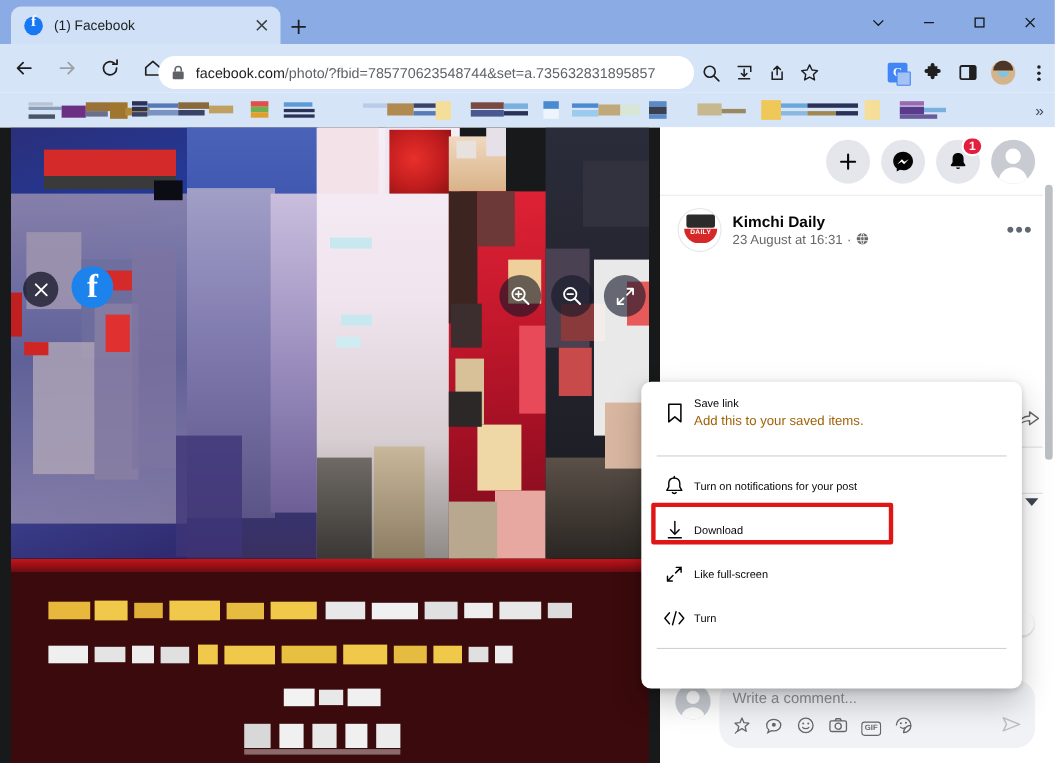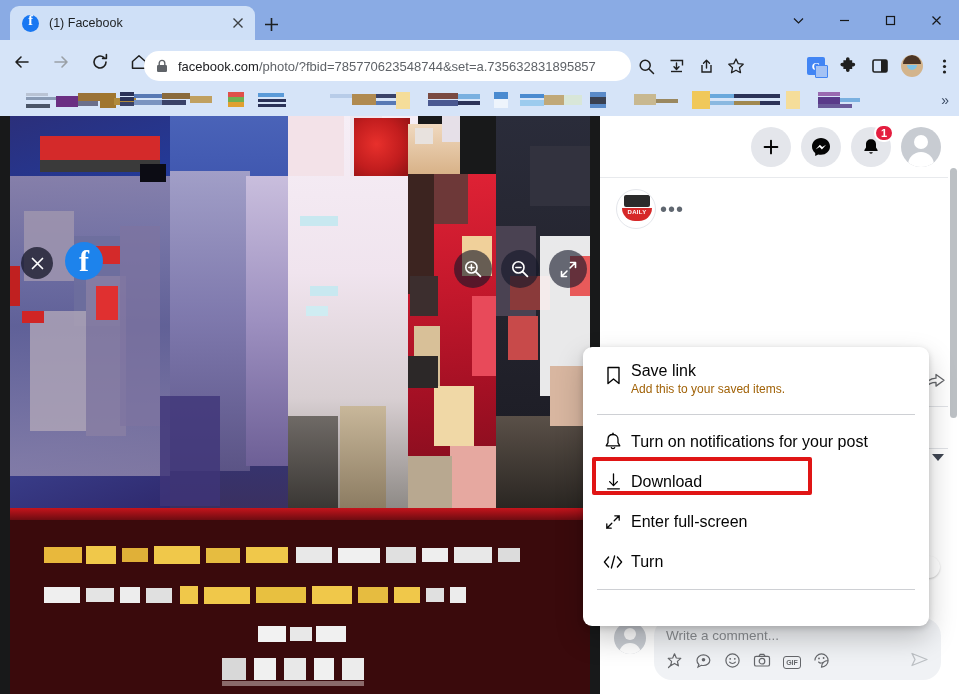--- a/index.html
+++ b/index.html
@@ -331,21 +331,21 @@
     display: flex; align-items: center; height: 40px; padding: 0 8px 0 12px;
     position: relative;
   }
   .mi.tall { height: 52px; align-items: flex-start; padding-top: 7px; }
   .mi-ico {
     width: 36px; flex: 0 0 auto; display: flex; align-items: center;
     justify-content: center; color: #050505;
   }
   .mi.tall .mi-ico { margin-top: 3px; }
   .mi-txt { display: flex; flex-direction: column; justify-content: center; }
-  .mi-label { font-size: 16px; color: #050505; }
+  .mi-label { font-size: 10px; color: #050505; }
   .mi-sub { font-size: 12px; color: #a16207; margin-top: 2px; }
   .mi-sep { height: 1px; background: #ced0d4; margin: 7px 14px; }
   .highlight-box {
     position: absolute; left: 592px; top: 341px; width: 220px; height: 38px;
     border: 4px solid #e01515; border-radius: 2px; z-index: 40;
     pointer-events: none;
   }
 </style>
 </head>
 <body>
@@ -714,20 +714,33 @@
             </svg>
           <span class="badge">1</span>
         </div>
         <div class="user-avatar"></div>
       </div>
 
       <div class="post-header">
         <div class="page-avatar">
           <div class="pa-top"></div>
           <div class="pa-bowl"></div>
+        </div>
+        <div class="post-meta">
+          <div class="post-author">Kimchi Daily</div>
+          <div class="post-time">
+            <span>23 August at 16:31</span>
+            <span>·</span>
+            <span>
+              <svg width="12" height="12" viewBox="0 0 12 12">
+                  <circle cx="6" cy="6" r="5.2" fill="#65676b"></circle>
+                  <path d="M6 .8 c2 2 2 8.4 0 10.4 M6 .8 c-2 2 -2 8.4 0 10.4 M1 4.2 h10 M1 7.8 h10" stroke="#fff" stroke-width=".8" fill="none"></path>
+                </svg>
+            </span>
+          </div>
         </div>
         <div class="post-more">•••</div>
       </div>
 
       <div class="share-icon-float">
         <svg width="22" height="20" viewBox="0 0 22 20">
             <path d="M2 16 C2.5 10 6 7.5 12 7.2 V3.5 L20 9.3 L12 15.1 V11.4 C7.5 11.5 4.4 12.8 2 16 Z" stroke="#65676b" stroke-width="1.3" fill="none" stroke-linejoin="round"></path>
           </svg>
       </div>
       <div class="hr-float1"></div>
@@ -879,21 +892,21 @@
       </div>
 
       <div class="mi">
         <div class="mi-ico">
           <svg width="18" height="18" viewBox="0 0 18 18">
               <path d="M10.8 2.8 h4.4 v4.4 M15.2 2.8 L10.2 7.8" stroke="#050505" stroke-width="1.3" fill="none" stroke-linecap="round" stroke-linejoin="round"></path>
               <path d="M7.2 15.2 h-4.4 v-4.4 M2.8 15.2 L7.8 10.2" stroke="#050505" stroke-width="1.3" fill="none" stroke-linecap="round" stroke-linejoin="round"></path>
             </svg>
         </div>
         <div class="mi-txt">
-          <span class="mi-label">Enter full-screen</span>
+          <span class="mi-label">Like full-screen</span>
         </div>
       </div>
 
       <div class="mi">
         <div class="mi-ico">
           <svg width="22" height="16" viewBox="0 0 22 16">
               <path d="M6.6 3 L2.4 8 L6.6 13" stroke="#050505" stroke-width="1.3" fill="none" stroke-linecap="round" stroke-linejoin="round"></path>
               <path d="M15.4 3 L19.6 8 L15.4 13" stroke="#050505" stroke-width="1.3" fill="none" stroke-linecap="round" stroke-linejoin="round"></path>
               <path d="M12.6 2 L9.4 14" stroke="#050505" stroke-width="1.3" stroke-linecap="round"></path>
             </svg>

